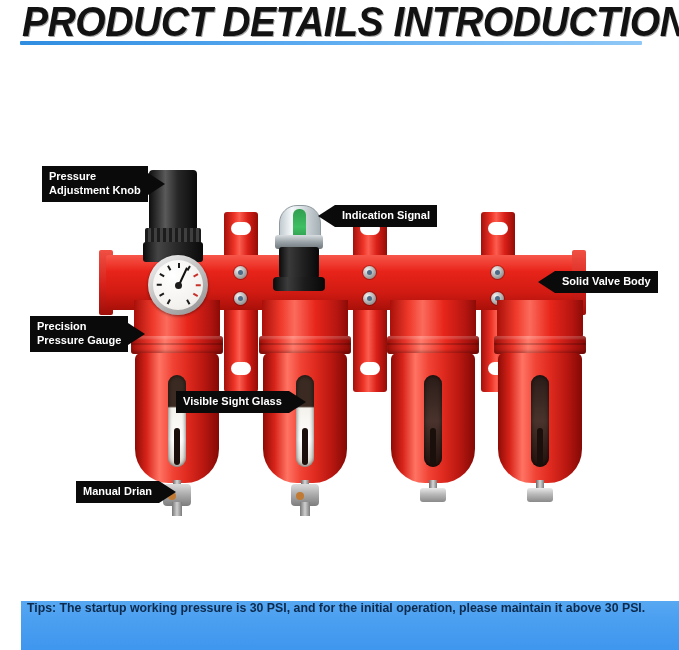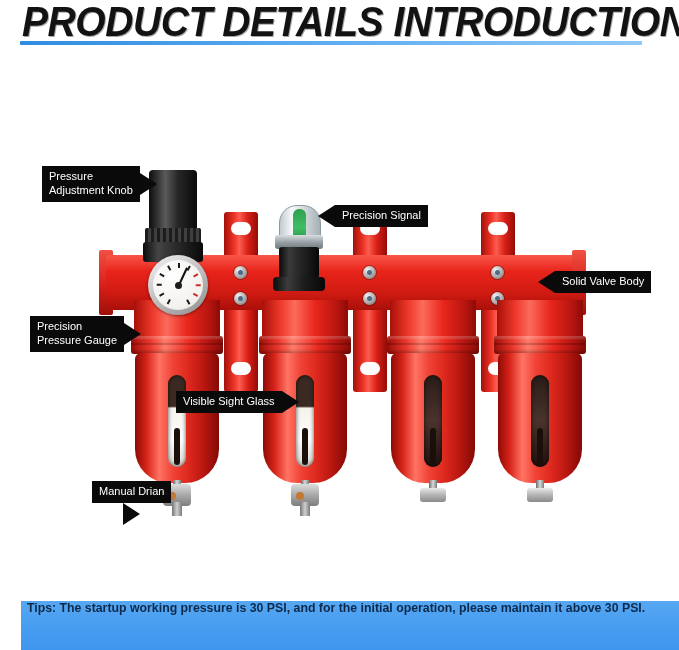--- a/index.html
+++ b/index.html
@@ -193,36 +193,36 @@
   #signal-flange{
     position:absolute;left:3px;top:72px;width:52px;height:14px;
     background:linear-gradient(90deg,#090909 0%,#3c3c3c 28%,#1c1c1c 60%,#070707 100%);
     border-radius:4px;
   }
 
   
   .callout{position:absolute;display:flex;align-items:center;}
   .callout .box{
     background:#0a0a0a;color:#ffffff;
-    font-size:11px;font-weight:normal;line-height:1.25;
+    font-size:11px;font-weight:bold;line-height:1.25;
     padding:4px 7px;white-space:pre-line;
   }
   .callout .arrow-r{
     width:0;height:0;border-top:11px solid transparent;border-bottom:11px solid transparent;
     border-left:17px solid #0a0a0a;
   }
   .callout .arrow-l{
     width:0;height:0;border-top:11px solid transparent;border-bottom:11px solid transparent;
     border-right:17px solid #0a0a0a;
   }
 
   #callout-knob{left:42px;top:166px;}
   #callout-gauge{left:30px;top:272px;margin-top:44px;}
   #callout-sight{left:176px;top:391px;justify-content:flex-end;}
-  #callout-drain{left:92px;top:481px;flex-direction:column;}
+  #callout-drain{left:76px;top:481px;}
   #callout-signal{left:318px;top:205px;}
   #callout-valve{left:538px;top:271px;}
 
   
   #tips-banner{
     position:absolute;left:0;top:601px;width:679px;height:49px;
     background:linear-gradient(180deg,#57a8f2 0%,#4a9ff0 40%,#3f96ee 100%);
     display:flex;align-items:flex-start;margin-left:21px;
   }
   #tips-text{
@@ -350,21 +350,21 @@
   <div class="arrow-r"></div>
 </div>
 
 <div class="callout" id="callout-drain">
   <div class="box">Manual Drian</div>
   <div class="arrow-r"></div>
 </div>
 
 <div class="callout" id="callout-signal">
   <div class="arrow-l"></div>
-  <div class="box">Precision Signal</div>
+  <div class="box">Indication Signal</div>
 </div>
 
 <div class="callout" id="callout-valve">
   <div class="arrow-l"></div>
   <div class="box">Solid Valve Body</div>
 </div>
 
 <div id="tips-banner">
   <div id="tips-text">Tips: The startup working pressure is 30 PSI, and for the initial operation, please maintain it above 30 PSI.</div>
 </div>

